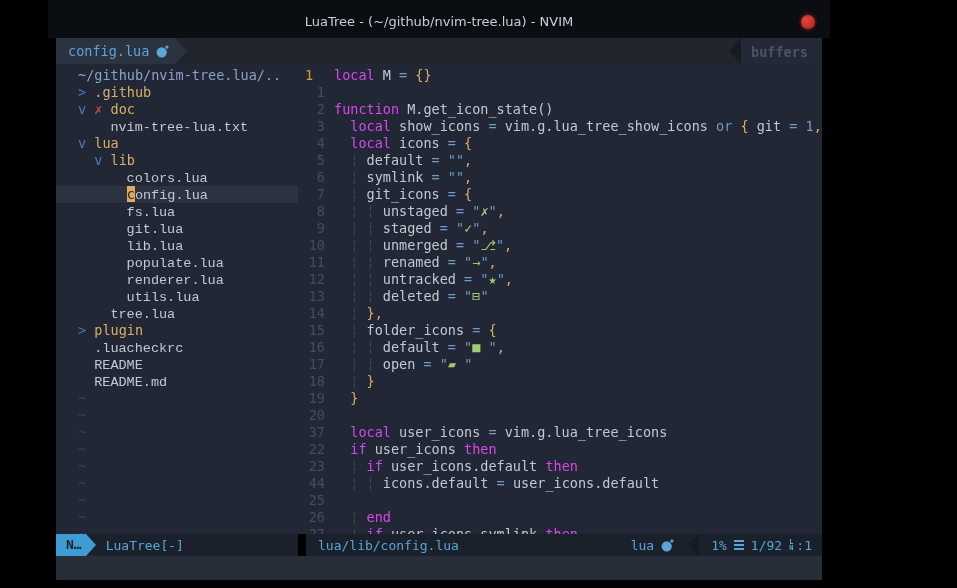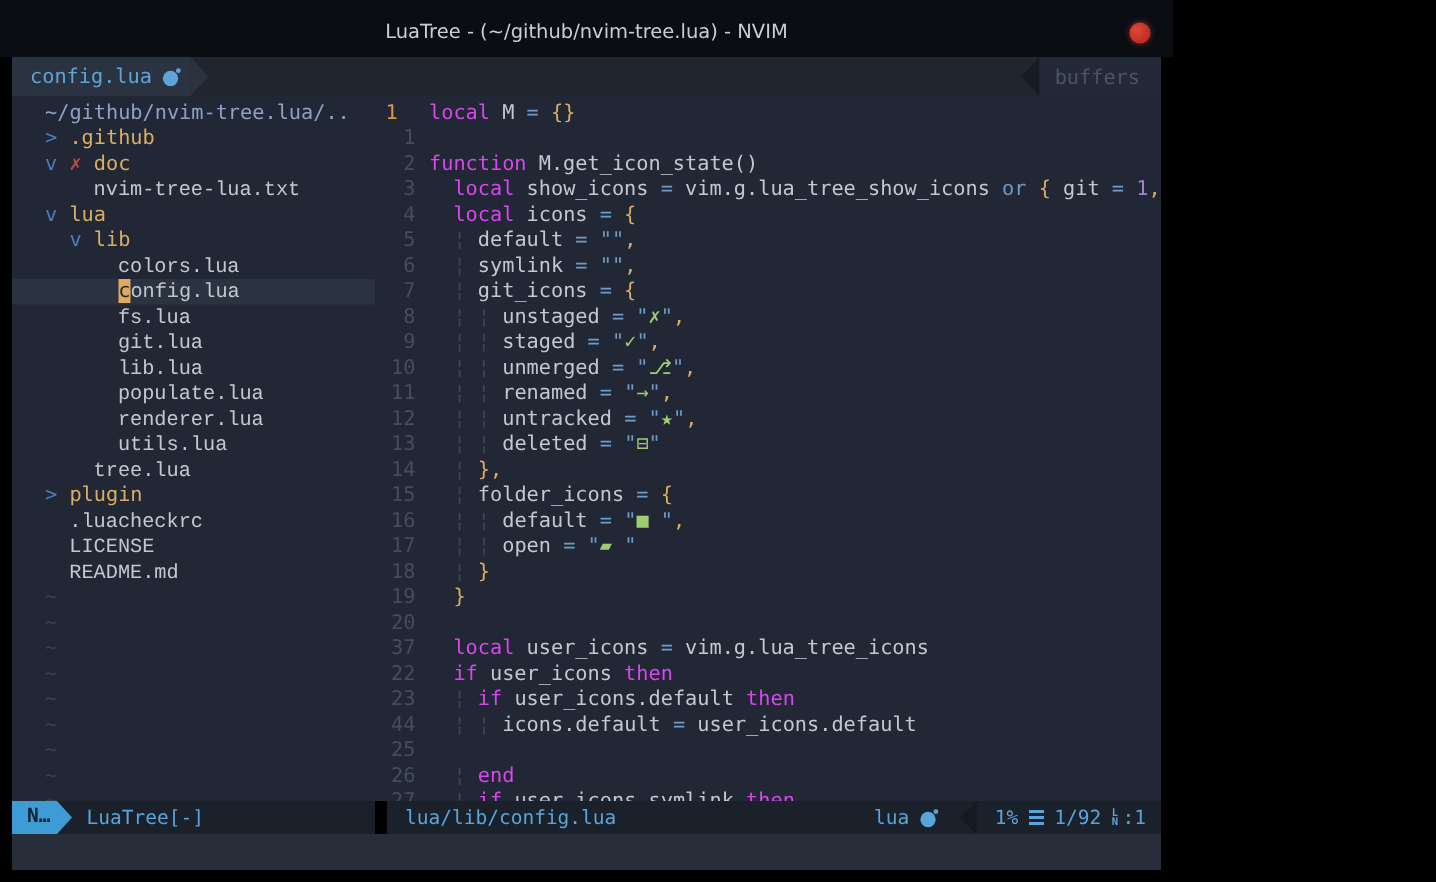--- a/index.html
+++ b/index.html
@@ -1,19 +1,19 @@
 <!DOCTYPE html>
 <html><head>
 <meta charset="utf-8">
 <style>
   * { margin:0; padding:0; box-sizing:border-box; }
   html,body { width:957px; height:588px; background:#000; overflow:hidden; }
   body { font-family:"DejaVu Sans Mono", monospace; }
 
-  .window { position:relative; width:782px; height:588px; background:#000; }
+  .window { position:relative; width:782px; height:588px; background:#000;margin-left:48px; }
 
   
   .titlebar { position:absolute; left:0; top:0; width:100%; height:38px; background:#0a0d12; }
   .titlebar .title { position:absolute; left:0; right:0; top:0; height:38px; line-height:44px;
     text-align:center; color:#c9ced6; font-family:"DejaVu Sans", sans-serif; font-size:13px; }
   .close-btn { position:absolute; right:15px; top:15px; width:14px; height:14px; border-radius:50%;
     background:radial-gradient(circle at 35% 35%, #e0473a, #b02219); box-shadow:0 0 4px rgba(224,60,50,.6); }
 
   
   .frame { position:absolute; left:8px; right:8px; top:38px; bottom:8px; background:#212735;
@@ -22,21 +22,21 @@
   
   .tabline { height:26px; background:#20252e; display:flex; align-items:stretch; flex:0 0 auto; }
   .tab-active { display:flex; align-items:center; gap:7px; background:#2c3340; color:#5ca5d8;
     font-size:13.5px; padding:0 6px 0 12px; }
   .pl-arrow-right { width:0; height:0; border-top:13px solid transparent; border-bottom:13px solid transparent;
     border-left:12px solid #2c3340; }
   .tab-spacer { flex:1; }
   .pl-arrow-left-dark { width:0; height:0; border-top:13px solid transparent; border-bottom:13px solid transparent;
     border-right:12px solid #171c24; }
   .tab-buffers { display:flex; align-items:center; background:#232936; color:#4b5463;
-    font-size:13.5px; padding:2px 14px 0 10px; }
+    font-size:13.5px; padding:2px 14px 0 10px;font-weight:bold; }
 
   .lua-moon { width:13px; height:13px; display:inline-block; }
 
   
   .editor { flex:1 1 auto; display:flex; overflow:hidden; background:#212735; }
   .tree-pane { width:242px; flex:0 0 242px; padding-top:3px; overflow:hidden; font-size:13.5px; line-height:17px; }
   .code-pane { flex:1 1 auto; padding-top:3px; overflow:hidden; font-size:13.5px; line-height:17px; }
 
   .trow { height:17px; white-space:pre; padding-left:22px; }
   .trow.cursorline { background:#2b3240; }
@@ -128,21 +128,21 @@
           <div class="trow cursorline"><span class="tk-sp">      </span><span class="tk-cursor">c</span><span class="tk-file">onfig.lua</span></div>
           <div class="trow"><span class="tk-file">      fs.lua</span></div>
           <div class="trow"><span class="tk-file">      git.lua</span></div>
           <div class="trow"><span class="tk-file">      lib.lua</span></div>
           <div class="trow"><span class="tk-file">      populate.lua</span></div>
           <div class="trow"><span class="tk-file">      renderer.lua</span></div>
           <div class="trow"><span class="tk-file">      utils.lua</span></div>
           <div class="trow"><span class="tk-file">    tree.lua</span></div>
           <div class="trow"><span class="tk-ch">&gt;</span><span class="tk-dir"> plugin</span></div>
           <div class="trow"><span class="tk-file">  .luacheckrc</span></div>
-          <div class="trow"><span class="tk-file">  LICENSE</span></div>
+          <div class="trow"><span class="tk-file">  README</span></div>
           <div class="trow"><span class="tk-file">  README.md</span></div>
           <div class="trow"><span class="tk-tilde">~</span></div>
           <div class="trow"><span class="tk-tilde">~</span></div>
           <div class="trow"><span class="tk-tilde">~</span></div>
           <div class="trow"><span class="tk-tilde">~</span></div>
           <div class="trow"><span class="tk-tilde">~</span></div>
           <div class="trow"><span class="tk-tilde">~</span></div>
           <div class="trow"><span class="tk-tilde">~</span></div>
           <div class="trow"><span class="tk-tilde">~</span></div>
           <div class="trow"><span class="tk-tilde">~</span></div>

